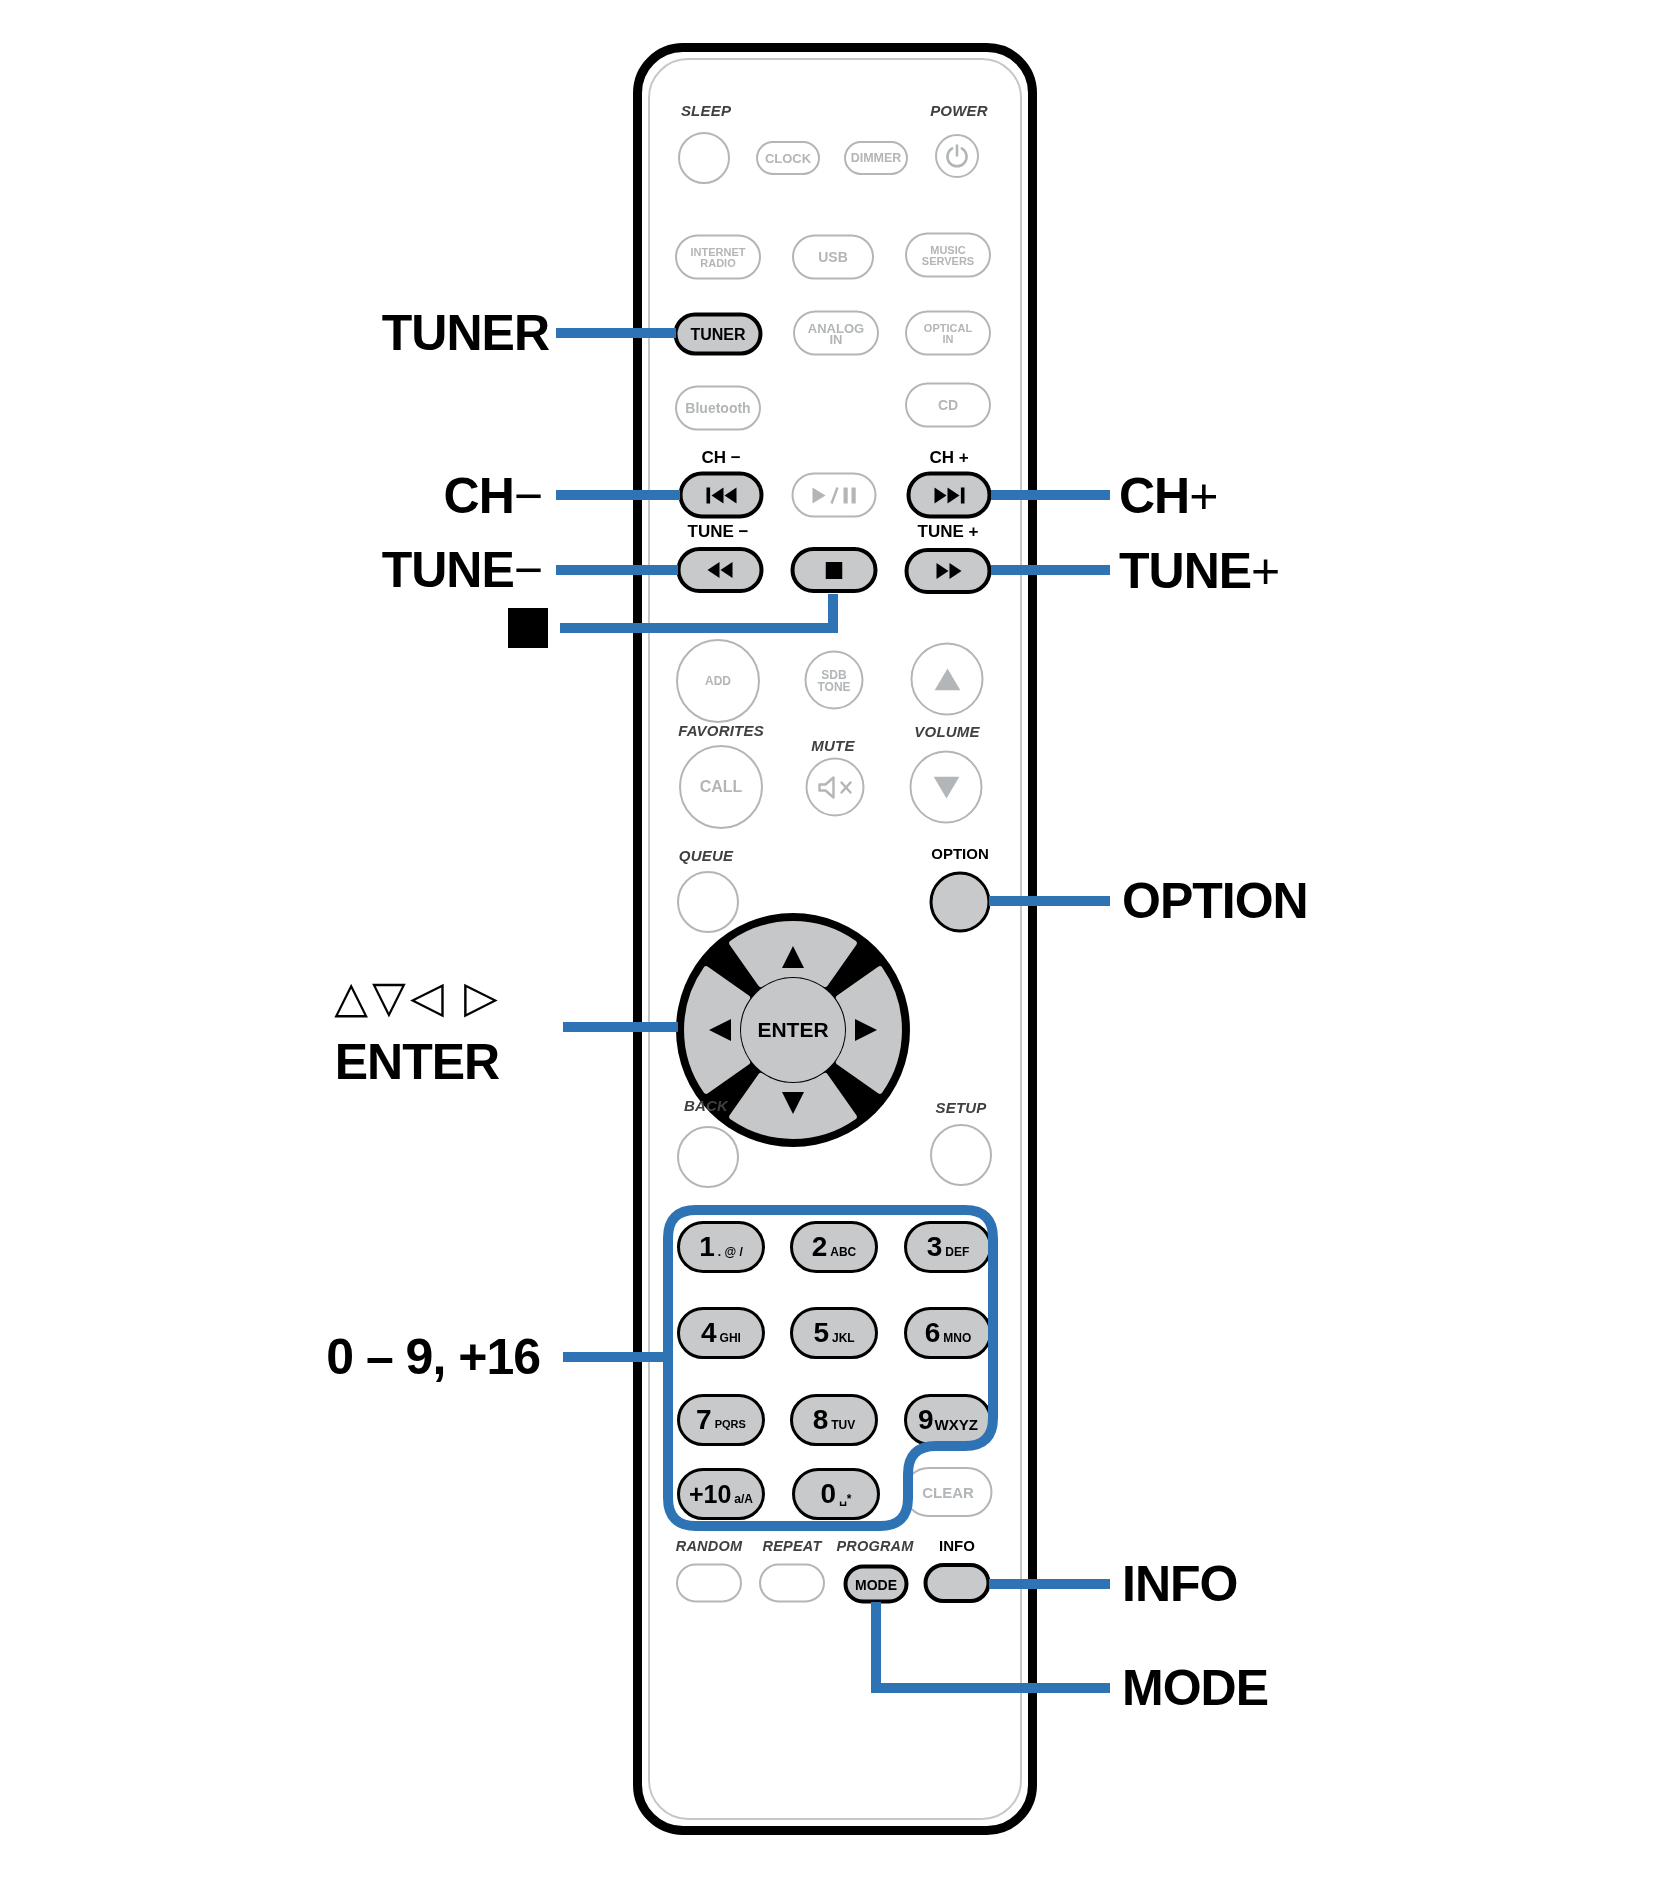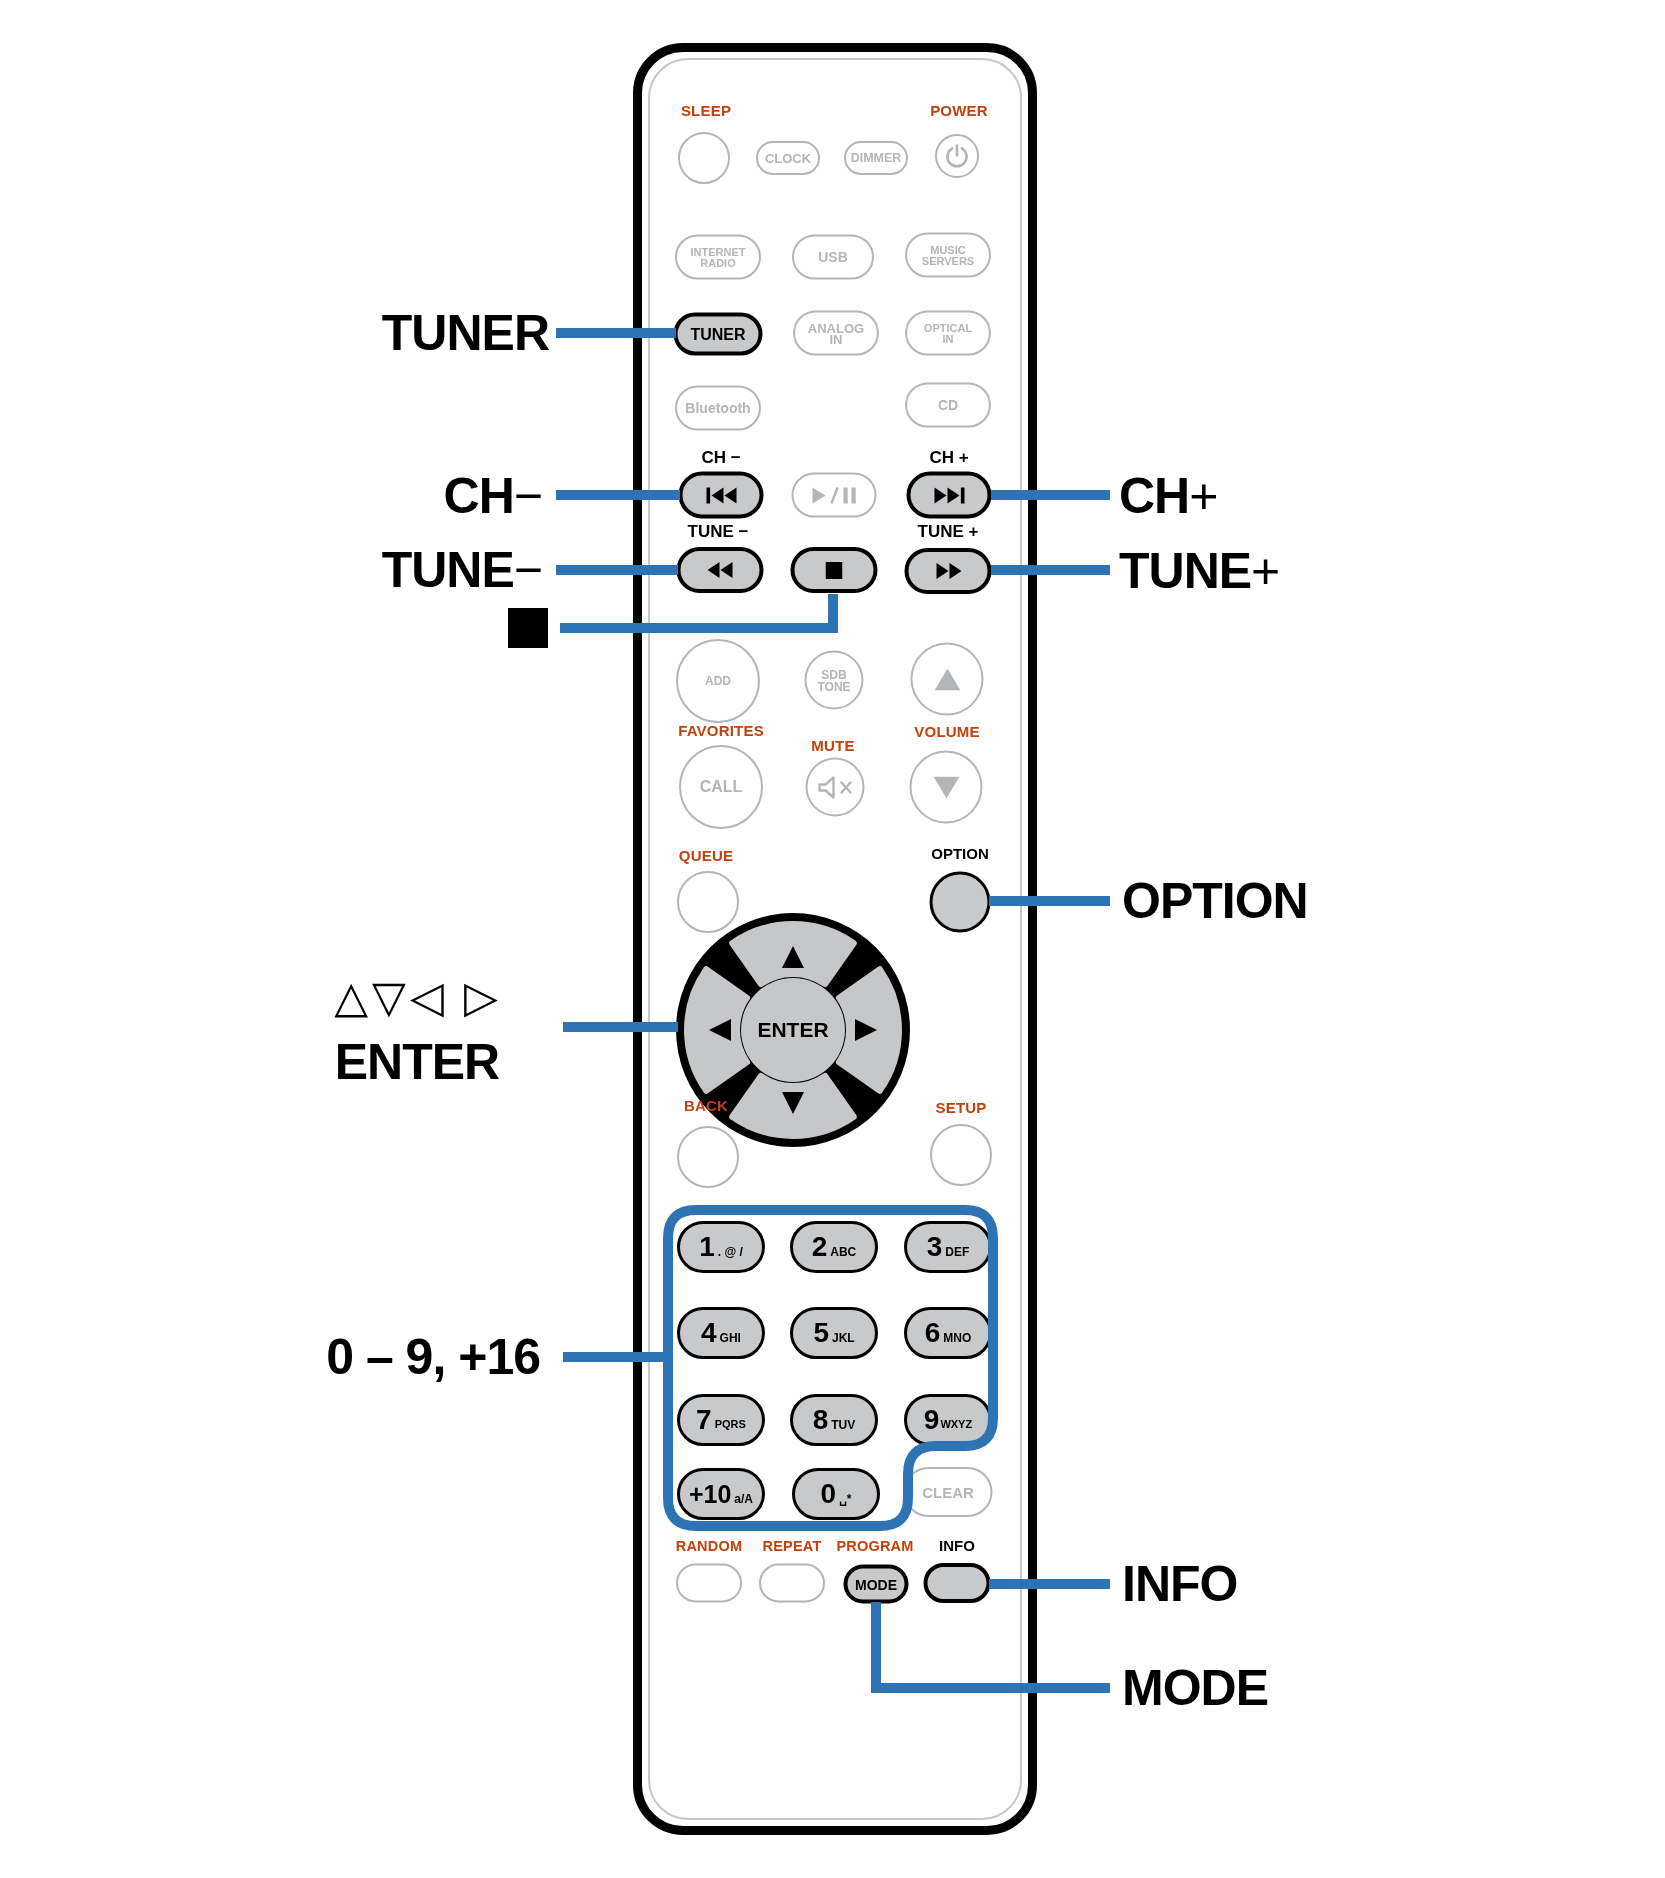--- a/index.html
+++ b/index.html
@@ -11,22 +11,22 @@
   .remote{position:absolute;left:633px;top:43px;width:404px;height:1792px;
           border:9px solid #000;border-radius:50px;background:#fff;box-sizing:border-box;}
   .remote-inner{position:absolute;inset:6px;border:2px solid #c6c7c8;border-radius:40px;}
   .pill-o{border:2.5px solid #b3b6b8;border-radius:999px;background:#fff;color:#b3b6b8;
           font-weight:700;box-sizing:border-box;flex-direction:column;line-height:11px;}
   .pill-a{border:4px solid #000;border-radius:999px;background:#c8c9ca;color:#000;
           font-weight:700;box-sizing:border-box;}
   .circle-o{border:2.5px solid #b3b6b8;border-radius:50%;background:#fff;color:#b3b6b8;
           font-weight:700;box-sizing:border-box;flex-direction:column;text-align:center;}
   .circle-a{border:3px solid #000;border-radius:50%;background:#c8c9ca;box-sizing:border-box;}
-  .lbl{position:absolute;transform:translate(-50%,-50%);color:#c2410c;font-weight:700;
-       font-size:15px;white-space:nowrap;letter-spacing:0.2px;}
+  .lbl{position:absolute;transform:translate(-50%,-50%);color:#404040;font-weight:700;
+       font-size:15px;white-space:nowrap;letter-spacing:0.2px;font-style:italic;}
   .lbk{position:absolute;transform:translate(-50%,-50%);color:#000;font-weight:700;
        font-size:17px;white-space:nowrap;}
   .big{font-weight:900;font-size:50px;color:#000;letter-spacing:-1px;line-height:1;}
   .sgn{font-weight:400;letter-spacing:0;}
   .kd{font-size:28px;font-weight:700;color:#000;line-height:1;}
   .kl{font-size:12px;font-weight:700;color:#000;margin-left:3px;margin-top:9px;line-height:1;}
   .overlay{position:absolute;left:0;top:0;z-index:6;pointer-events:none;}
   .btn-layer{position:absolute;left:0;top:0;width:100%;height:100%;z-index:4;}
   svg{display:block;}
   .sq{position:absolute;background:#000;}
@@ -224,21 +224,21 @@
     <div class="c pill-a" style="left:721px;top:1420px;width:88px;height:52px;border-width:3.5px">
         <span class="kd">7</span>
         <span class="kl" style="font-size:11px">PQRS</span>
       </div>
     <div class="c pill-a" style="left:834px;top:1420px;width:88px;height:52px;border-width:3.5px">
         <span class="kd">8</span>
         <span class="kl">TUV</span>
       </div>
     <div class="c pill-a" style="left:948px;top:1420px;width:88px;height:52px;border-width:3.5px">
         <span class="kd">9</span>
-        <span class="kl" style="font-size:11px;margin-left:1px">WXYZ</span>
+        <span class="kl" style="font-size:15px;margin-left:1px">WXYZ</span>
       </div>
     <div class="c pill-a" style="left:721px;top:1494px;width:88px;height:52px;border-width:3.5px">
         <span class="kd" style="font-size:25px">+10</span>
         <span class="kl">a/A</span>
       </div>
     <div class="c pill-a" style="left:836px;top:1494px;width:88px;height:52px;border-width:3.5px">
         <span class="kd">0</span>
         <span class="kl">␣*</span>
       </div>
     <div class="c pill-o" style="left:948px;top:1492px;width:89px;height:50px;font-size:15px">

